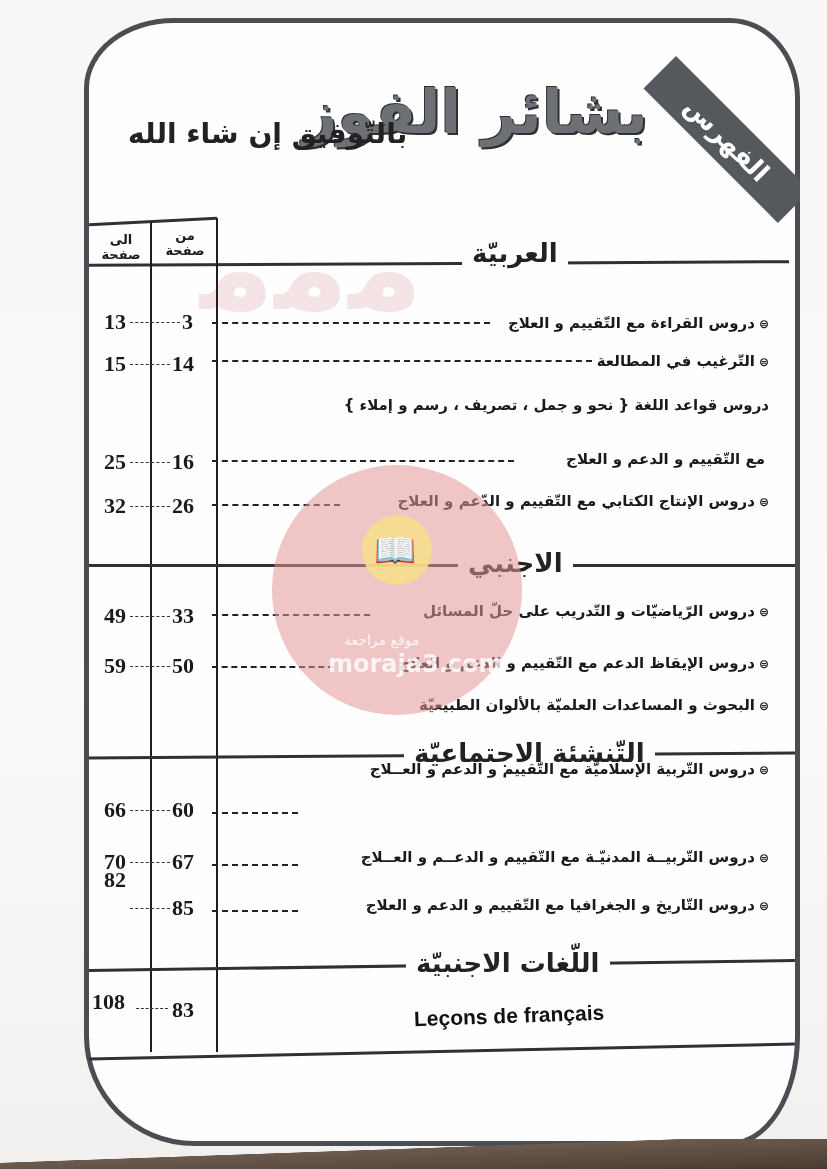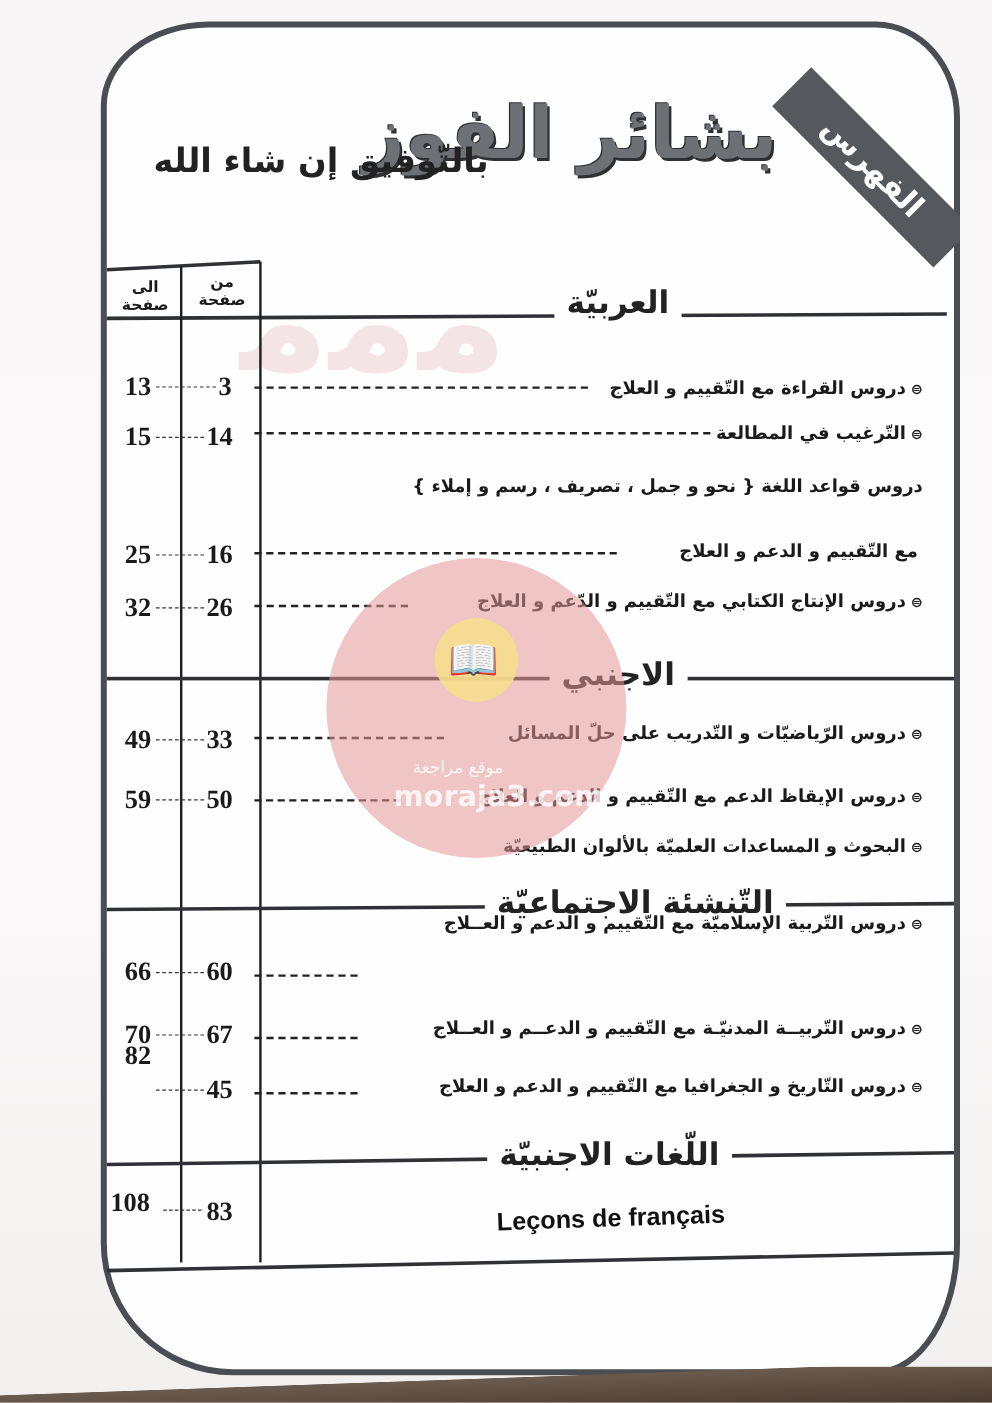--- a/index.html
+++ b/index.html
@@ -169,21 +169,21 @@
 <div class="num" style="left:104px; top:798px;">66</div>
 
 <div class="item" style="right:58px; top:846px;"><span class="bullet">⊜</span><span>دروس التّربيــة المدنيّـة مع التّقييم و الدعــم و العــلاج</span></div>
 <div class="dots" style="left:212px; top:864px; width:86px;"></div>
 <div class="num" style="left:172px; top:850px;">67</div>
 <div class="num-arrow" style="left:130px; top:862px; width:40px;"></div>
 <div class="num" style="left:104px; top:850px;">70</div>
 
 <div class="item" style="right:58px; top:894px;"><span class="bullet">⊜</span><span>دروس التّاريخ و الجغرافيا مع التّقييم و الدعم و العلاج</span></div>
 <div class="dots" style="left:212px; top:910px; width:86px;"></div>
-<div class="num" style="left:172px; top:896px;">45</div>
+<div class="num" style="left:172px; top:896px;">85</div>
 <div class="num-arrow" style="left:130px; top:908px; width:40px;"></div>
 <div class="num" style="left:104px; top:868px;">82</div>
 
 <div class="hline" style="left:89px; top:964px; width:706px; transform:rotate(-0.8deg);"></div>
 <div class="section-title" style="left:406px; top:946px;">اللّغات الاجنبيّة</div>
 
 <div class="fr" style="left:414px; top:1004px;">Leçons de français</div>
 <div class="num" style="left:172px; top:998px;">83</div>
 <div class="num-arrow" style="left:136px; top:1008px; width:32px;"></div>
 <div class="num" style="left:92px; top:990px;">108</div>

